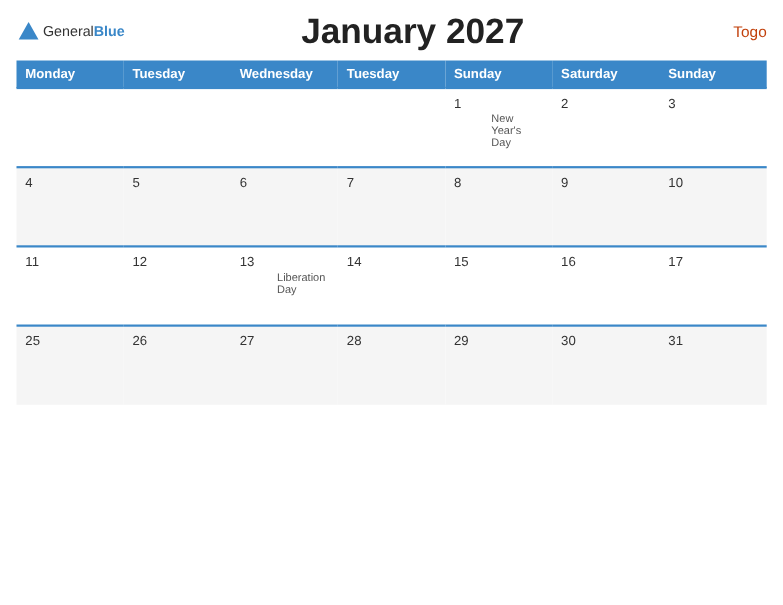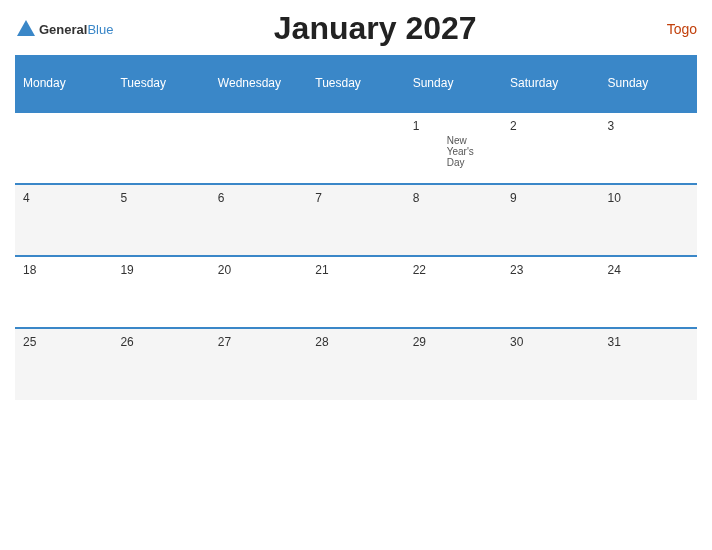--- a/index.html
+++ b/index.html
@@ -21,27 +21,27 @@
       align-items: center;
       justify-content: space-between;
       margin-bottom: 8px;
     }
     .logo {
       display: flex;
       align-items: center;
     }
     .logo-text-general {
       font-size: 13px;
-      font-weight: bold;
+      font-weight: normal;
       color: #333;
       line-height: 1.1;
     }
     .logo-text-blue {
       font-size: 13px;
-      font-weight: normal;
+      font-weight: bold;
       color: #3a87c8;
       line-height: 1.1;
     }
     .logo-icon {
       width: 22px;
       height: 22px;
       margin-right: 2px;
     }
     .month-title {
       font-size: 32px;
@@ -59,22 +59,22 @@
     .calendar {
       width: 100%;
       border-collapse: collapse;
     }
     .calendar thead tr {
       background-color: #3a87c8;
     }
     .calendar thead th {
       color: #fff;
       font-size: 12px;
-      font-weight: normal;
-      padding: 21px 8px;
+      font-weight: bold;
+      padding: 5px 8px;
       text-align: left;
       border: none;
     }
     .calendar tbody tr {
       border-top: 2px solid #3a87c8;
     }
     .calendar tbody td {
       vertical-align: top;
       padding: 6px 8px;
       font-size: 12px;
@@ -165,39 +165,40 @@
           </td>
           <td>
             <span class="day-number">9</span>
           </td>
           <td>
             <span class="day-number">10</span>
           </td>
         </tr>
         <tr>
           <td>
-            <span class="day-number">18</span>
-          </td>
-          <td>
-            <span class="day-number">19</span>
-          </td>
-          <td>
-            <span class="day-number">20</span>
-          </td>
-          <td>
-            <span class="day-number">21</span>
-          </td>
-          <td>
-            <span class="day-number">22</span>
-          </td>
-          <td>
-            <span class="day-number">23</span>
-          </td>
-          <td>
-            <span class="day-number">24</span>
+            <span class="day-number">11</span>
+          </td>
+          <td>
+            <span class="day-number">12</span>
+          </td>
+          <td>
+            <span class="day-number">13</span>
+            <span class="holiday-label">Liberation Day</span>
+          </td>
+          <td>
+            <span class="day-number">14</span>
+          </td>
+          <td>
+            <span class="day-number">15</span>
+          </td>
+          <td>
+            <span class="day-number">16</span>
+          </td>
+          <td>
+            <span class="day-number">17</span>
           </td>
         </tr>
         <tr>
           <td>
             <span class="day-number">25</span>
           </td>
           <td>
             <span class="day-number">26</span>
           </td>
           <td>

